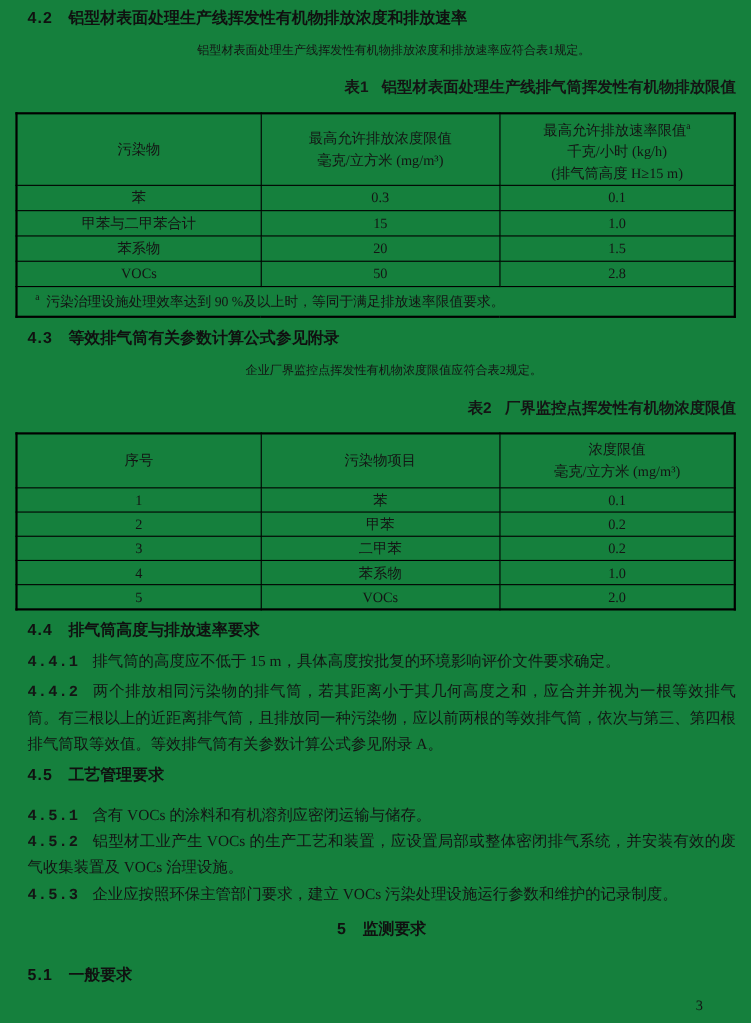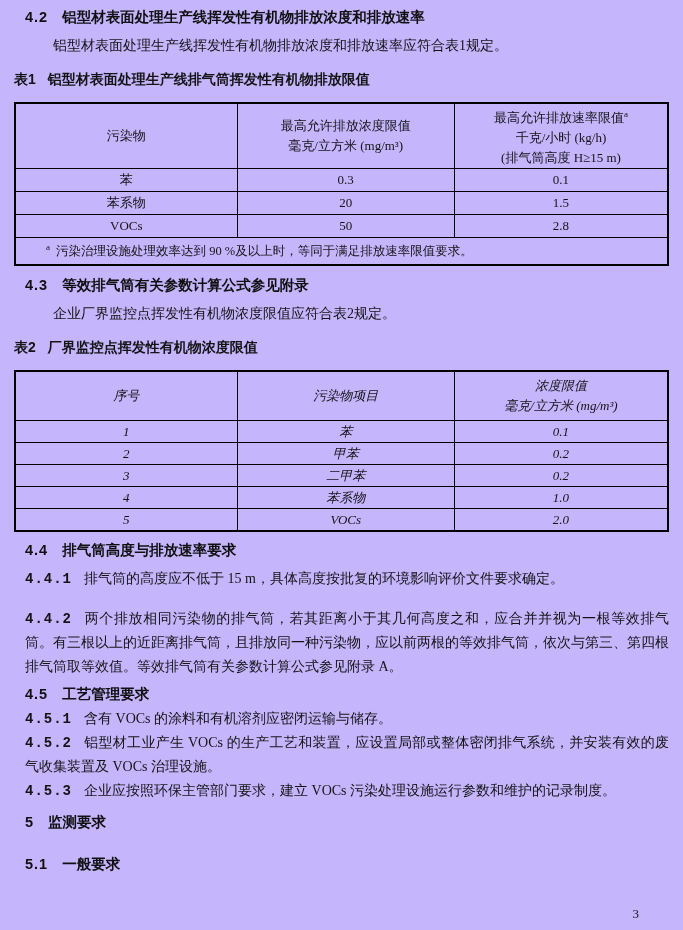--- a/index.html
+++ b/index.html
@@ -4,79 +4,80 @@
 <style>
   html,body{margin:0;padding:0;}
   body{
     width:683px;height:930px;background:#ffffff;
     font-family:"Liberation Serif","DejaVu Serif",serif;
     color:#141414;
   }
   .page{
     position:relative;box-sizing:border-box;
     width:683px;height:930px;overflow:hidden;
-    padding:8px 14px 0 14px;background:#c4b5fd;
+    padding:8px 14px 0 14px;background:#15803d;
   }
   
   .h{
     font-family:"Liberation Sans","DejaVu Sans",sans-serif;
     font-weight:bold;font-size:14.5px;line-height:18px;
     margin:0 0 0 11px;color:#101010;white-space:nowrap;
   }
   .h .hnum{margin-right:14px;letter-spacing:1px;}
   .h42{margin-top:0;}
   .h43{margin-top:10px;}
   .h44{margin-top:9px;}
   .h45{margin-top:6px;}
-  .h5{margin-top:10px;}
+  .h5{margin-top:10px;text-align:center;}
   .h51{margin-top:24px;}
   
   .para{
-    font-size:14px;line-height:20px;margin:10px 0 0 11px;
+    font-size:11px;line-height:20px;margin:10px 0 0 11px;
     text-indent:2em;
+    text-align:center;
   }
   .para43{margin-top:10px;}
   
   .tcap{
     font-family:"Liberation Sans","DejaVu Sans",sans-serif;
     font-weight:bold;font-size:14px;line-height:18px;
-    text-align:left;margin-top:14px;
+    text-align:right;margin-top:14px;
   }
   .tcap .tlabel{margin-right:12px;}
   .tcap1{margin-top:14px;}
   .tcap2{}
   
   table.tbl{
     width:655px;border-collapse:collapse;table-layout:fixed;
     margin-top:9px;border:2px solid #000;
     font-size:13px;color:#141414;
   }
-  table.tbl2{margin-top:8px;font-style:italic;}
+  table.tbl2{margin-top:8px;}
   .tbl th,.tbl td{
     border:1px solid #000;text-align:center;vertical-align:middle;
     font-weight:normal;padding:0 4px;
   }
   .tbl col.c1{width:34%;} .tbl col.c2{width:33.3%;} .tbl col.c3{width:32.7%;}
   .tbl thead th{height:62px;line-height:20px;}
   .tbl2 thead th{height:48px;line-height:20px;}
   .tbl tbody td{height:22px;}
   .tbl2 tbody td{height:21px;}
   .tbl sup{font-size:9px;}
   .tbl td.fnote{
-    text-align:left;height:26px;font-size:12.5px;padding-left:30px;
+    text-align:left;height:26px;font-size:12.5px;padding-left:16px;
   }
   .tbl td.fnote sup{margin-right:6px;}
   
   .clause{
     font-size:14px;line-height:24px;margin:0 0 0 11px;
     text-align:justify;
   }
   .c441{margin-top:8px;}
-  .c442{margin-top:16px;}
-  .c451{margin-top:4px;}
+  .c442{margin-top:4px;}
+  .c451{margin-top:16px;}
   .cnum{
     font-family:Liberation Mono, monospace;
     font-weight:bold;margin-right:12px;letter-spacing:1px;
   }
   .pagenum{
     position:absolute;right:44px;bottom:8px;
     font-size:13px;color:#141414;
   }
 </style>
 </head>
@@ -109,20 +110,25 @@
         </th>
       </tr>
     </thead>
     <tbody>
       <tr>
         <td>苯</td>
         <td>0.3</td>
         <td>0.1</td>
       </tr>
       <tr>
+        <td>甲苯与二甲苯合计</td>
+        <td>15</td>
+        <td>1.0</td>
+      </tr>
+      <tr>
         <td>苯系物</td>
         <td>20</td>
         <td>1.5</td>
       </tr>
       <tr>
         <td>VOCs</td>
         <td>50</td>
         <td>2.8</td>
       </tr>
       <tr>

